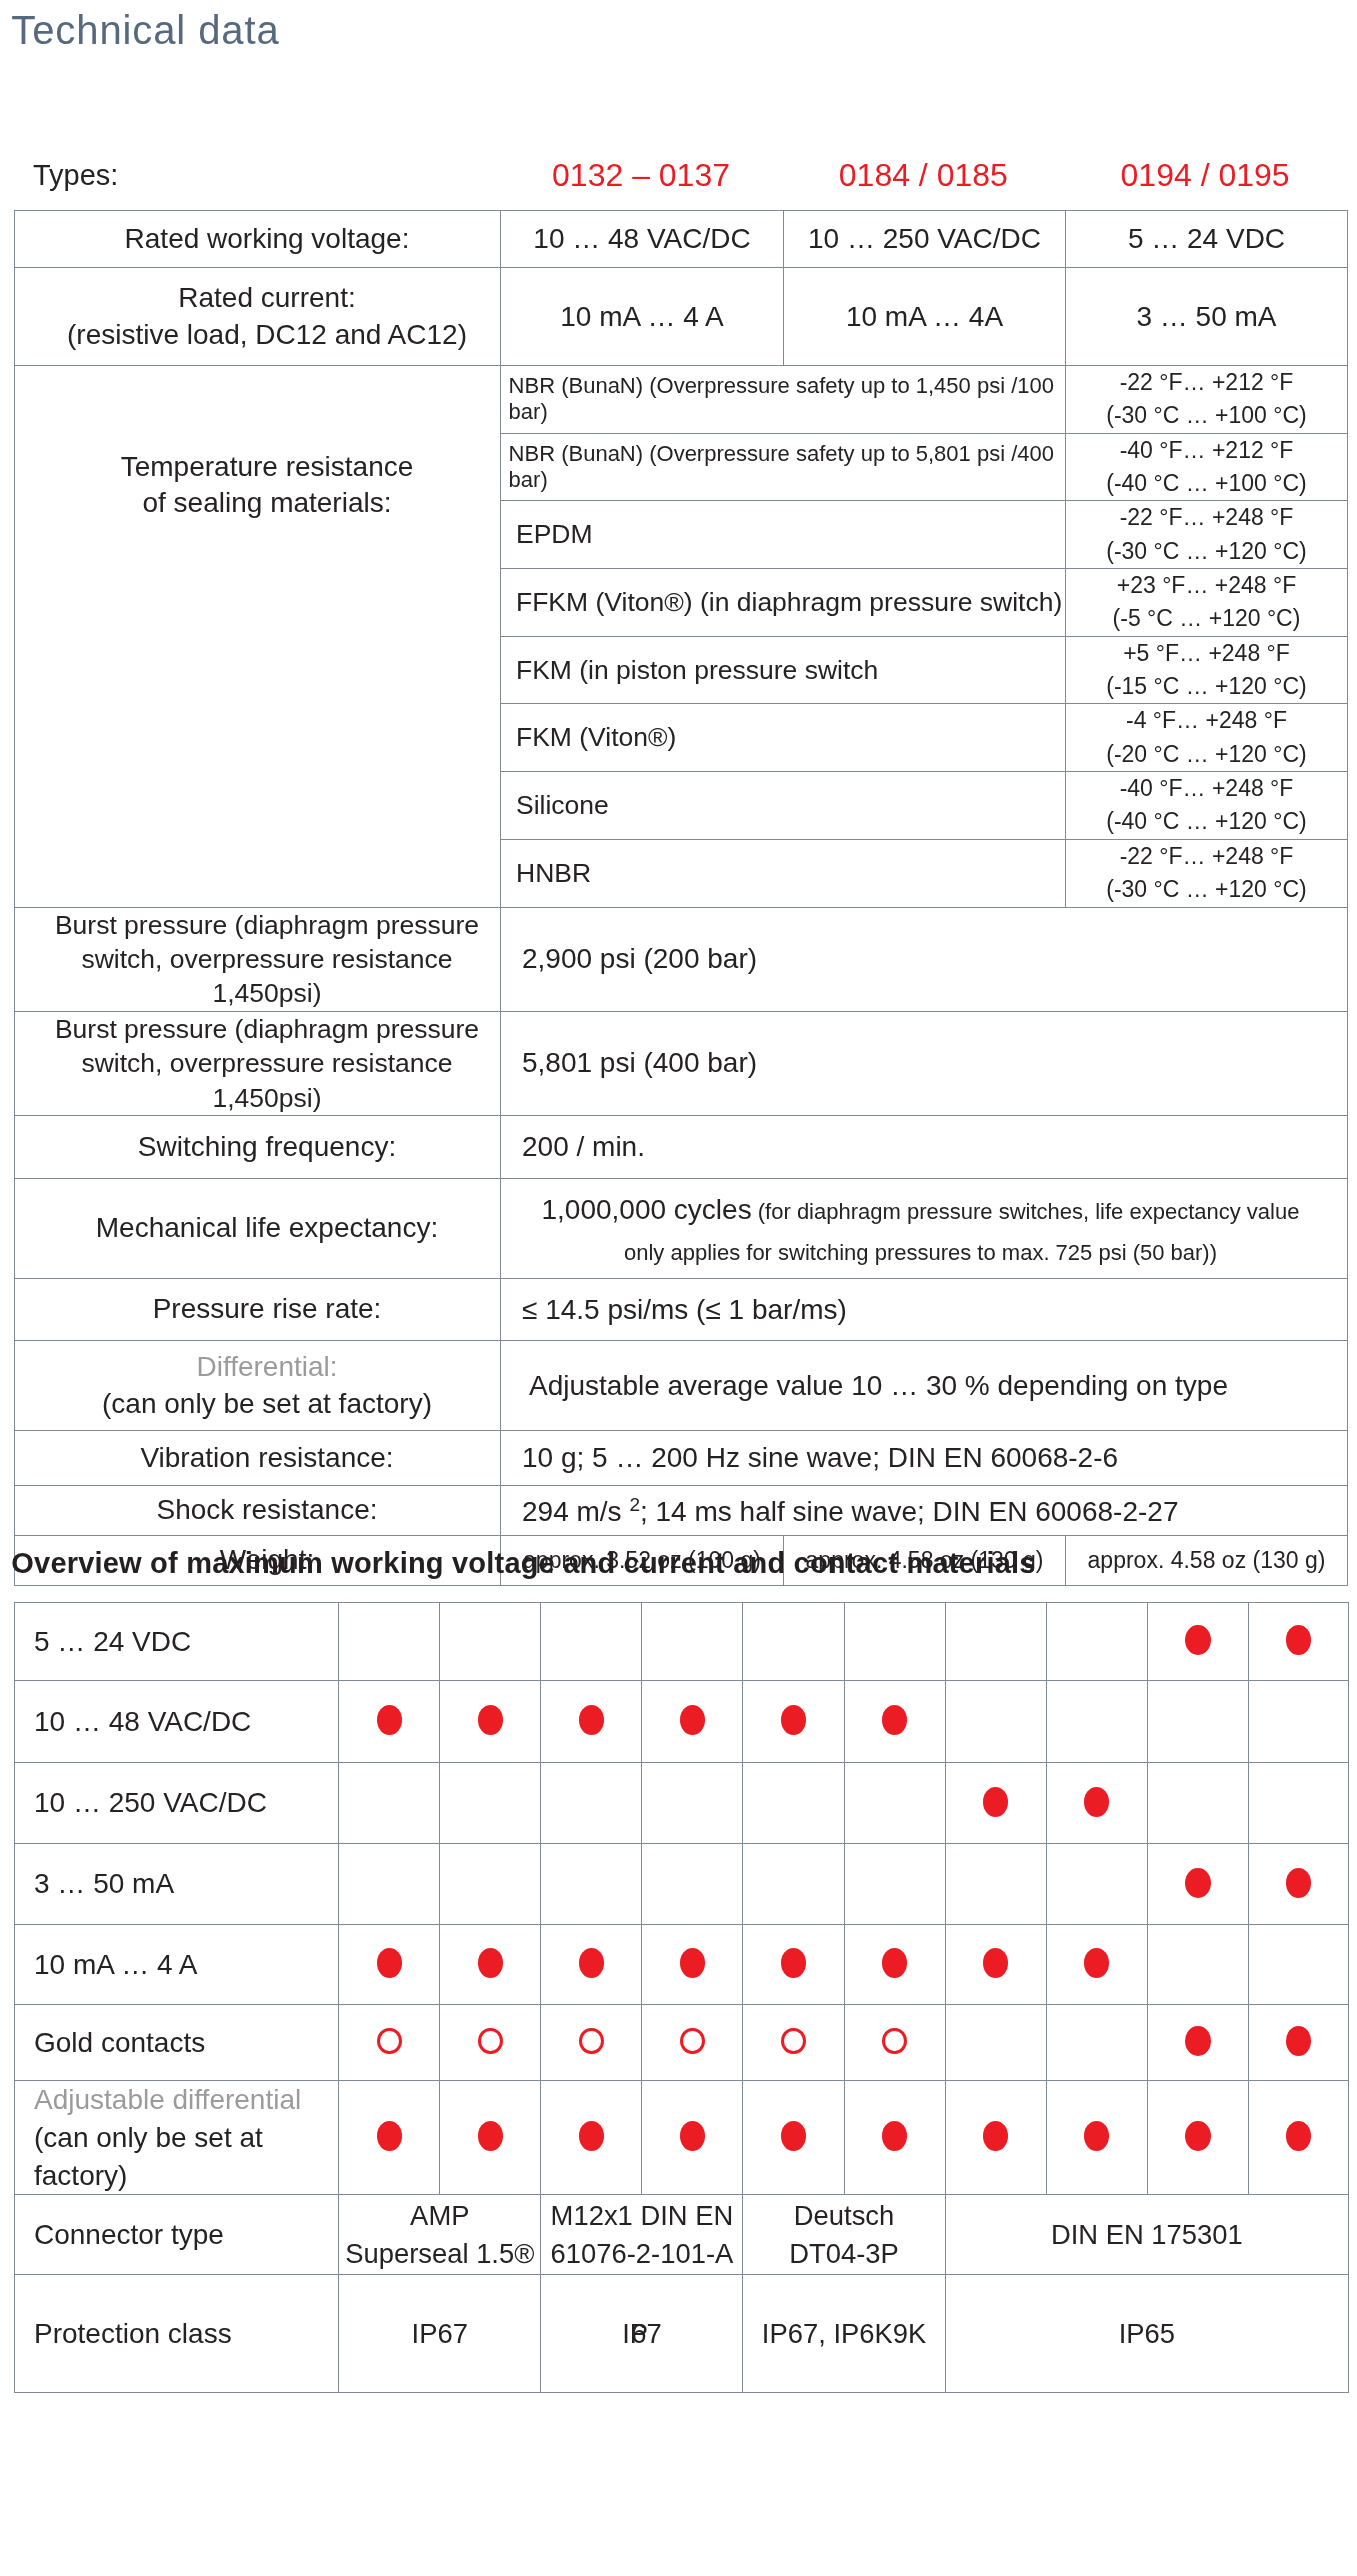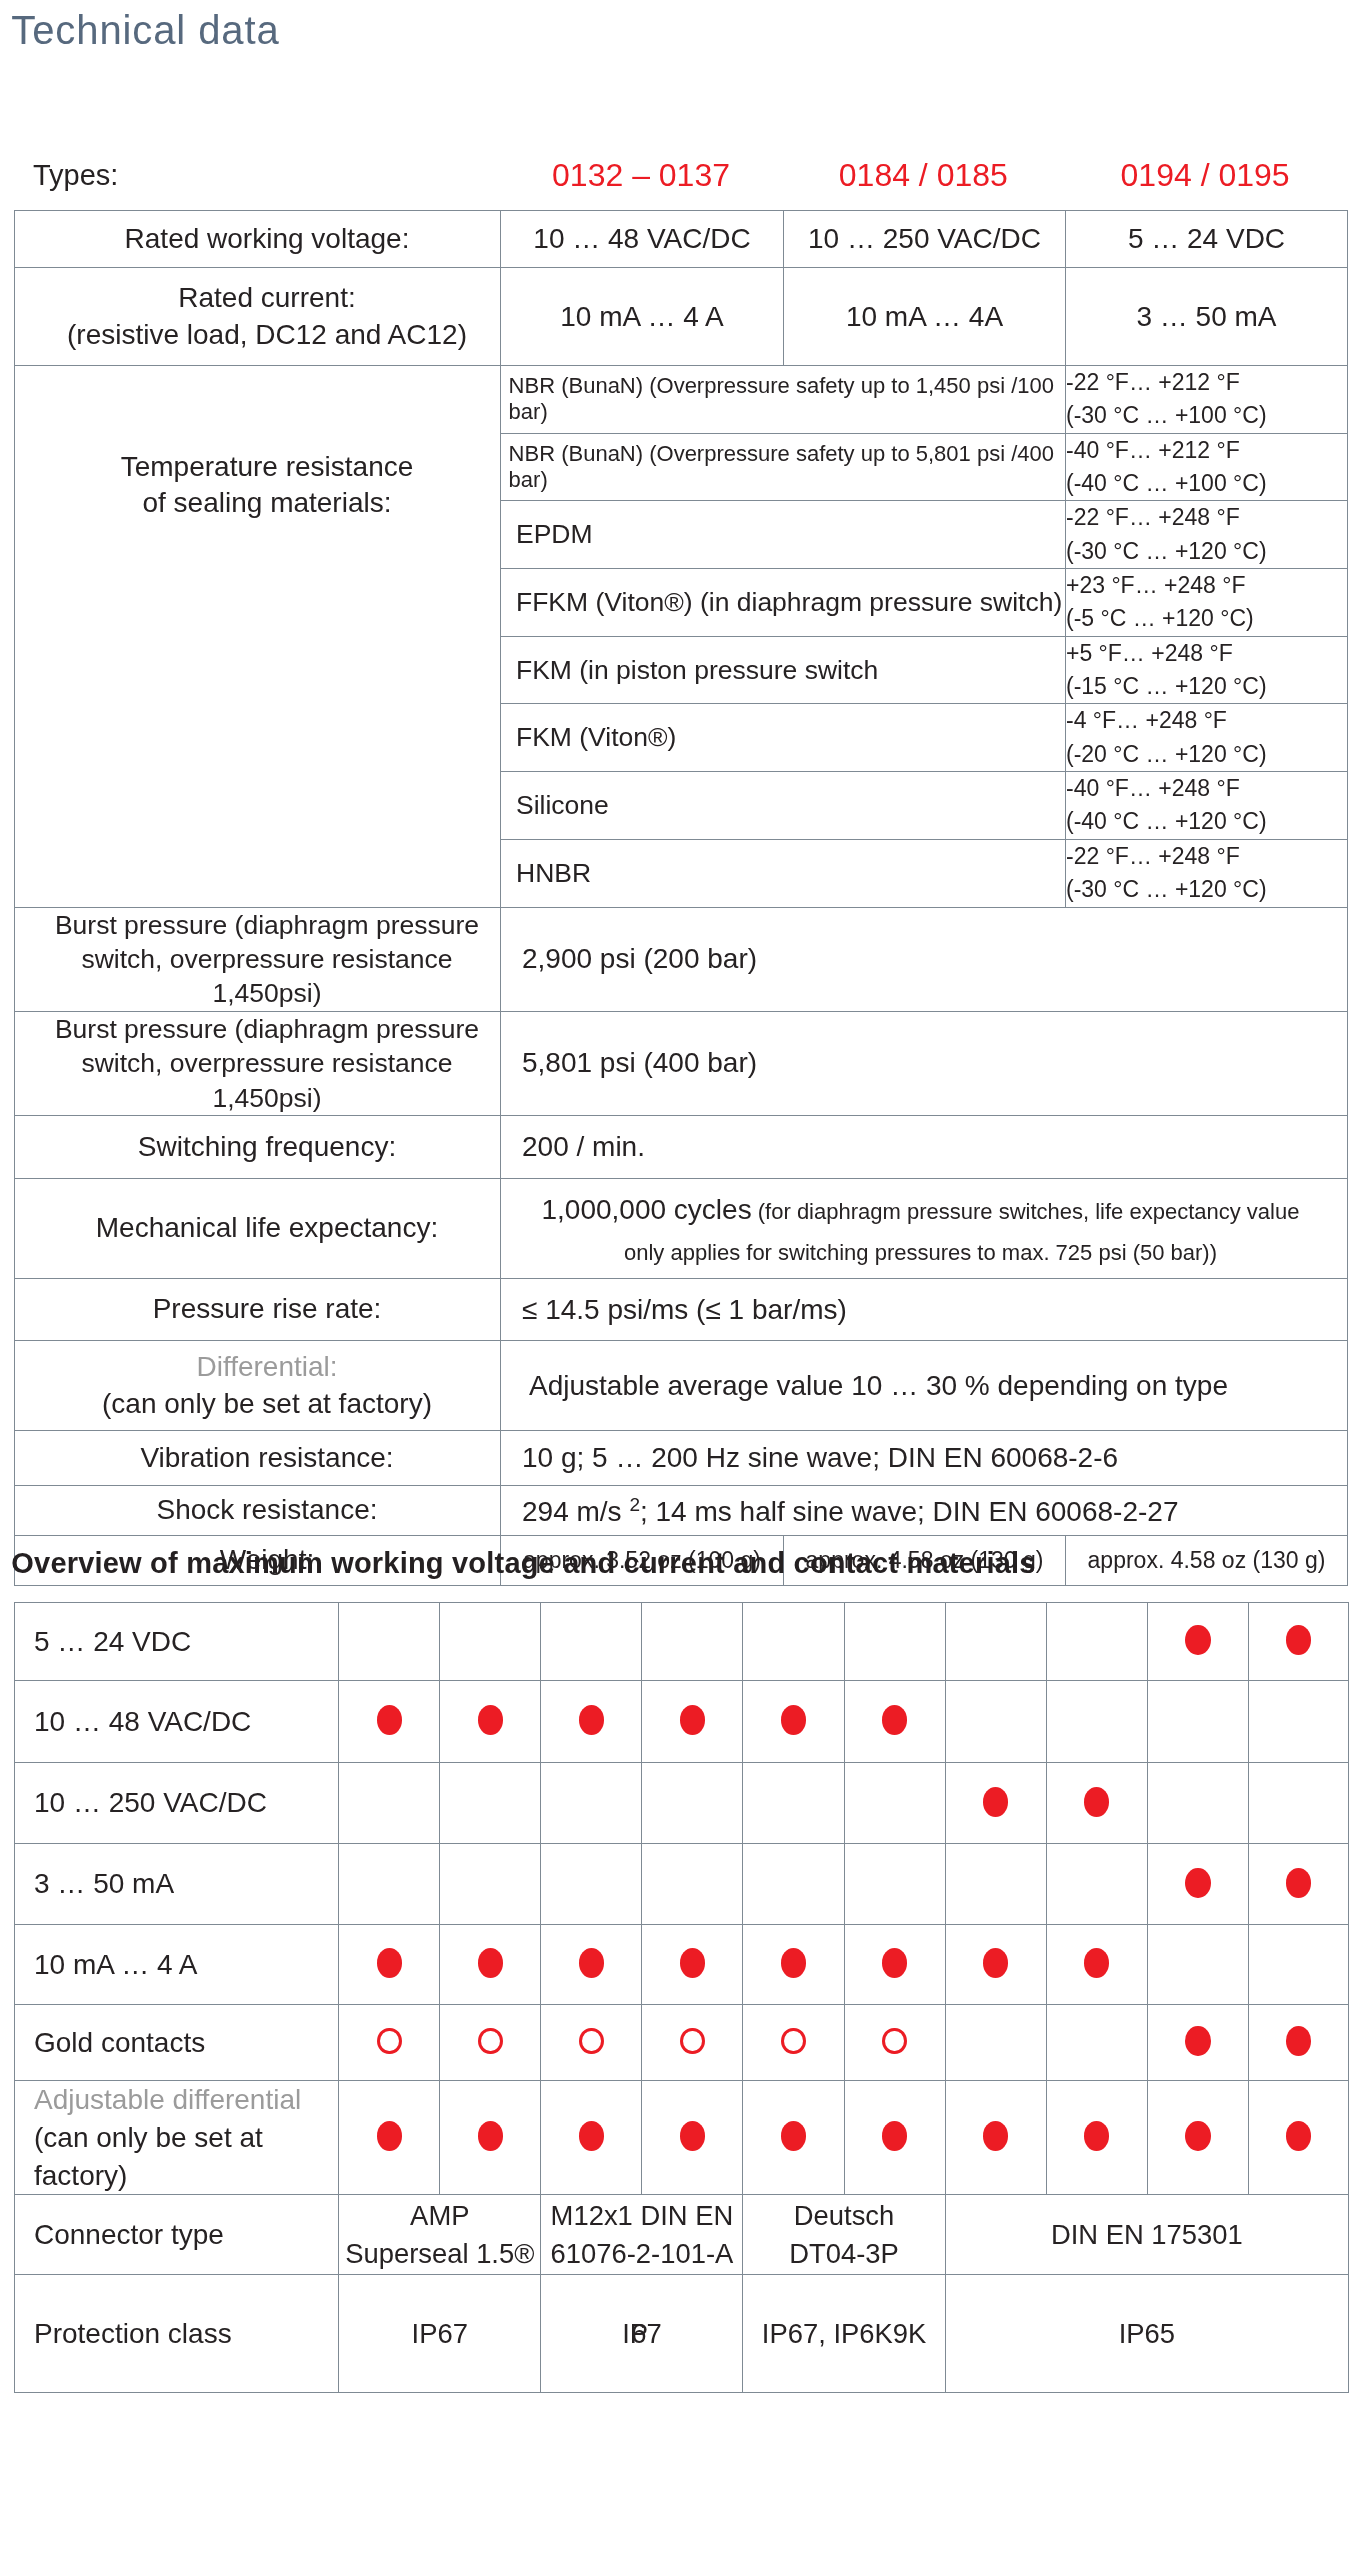--- a/index.html
+++ b/index.html
@@ -33,21 +33,21 @@
   table{border-collapse:collapse;table-layout:fixed;}
   td,th{border:1.9px solid var(--border);font-weight:normal;vertical-align:middle;overflow:hidden;}
   #t1{position:absolute;top:210px;left:14px;width:1332px;}
   #t2{position:absolute;top:1602px;left:14px;width:1335px;}
 
   .lbl{text-align:center;padding-left:19px;font-size:28px;line-height:1.3;}
   .ctr{text-align:center;font-size:28px;}
   .val-l{text-align:left;padding-left:21px;font-size:28px;}
   .mat{text-align:left;padding-left:15px;font-size:26.5px;}
   .mat.sm{font-size:22px;padding-left:7.6px;}
-  .rng{font-size:23px;line-height:1.45;}
+  .rng{text-align:center;font-size:23px;line-height:1.45;}
   .wt{text-align:center;font-size:23px;}
   .big{font-size:28px;}
   .note{font-size:22px;}
   .mech-val{padding:5.7px 28px 5.7px 21px;line-height:1.75;text-align:center;}
   .sup{font-size:19px;vertical-align:9.5px;}
   .gray{color:var(--gray);}
 
   
   #t2 .lbl2{text-align:left;padding-left:19px;font-size:28px;line-height:1.35;}
   #t2 .typenum{color:var(--red);font-size:32px;text-align:center;padding:0;}

